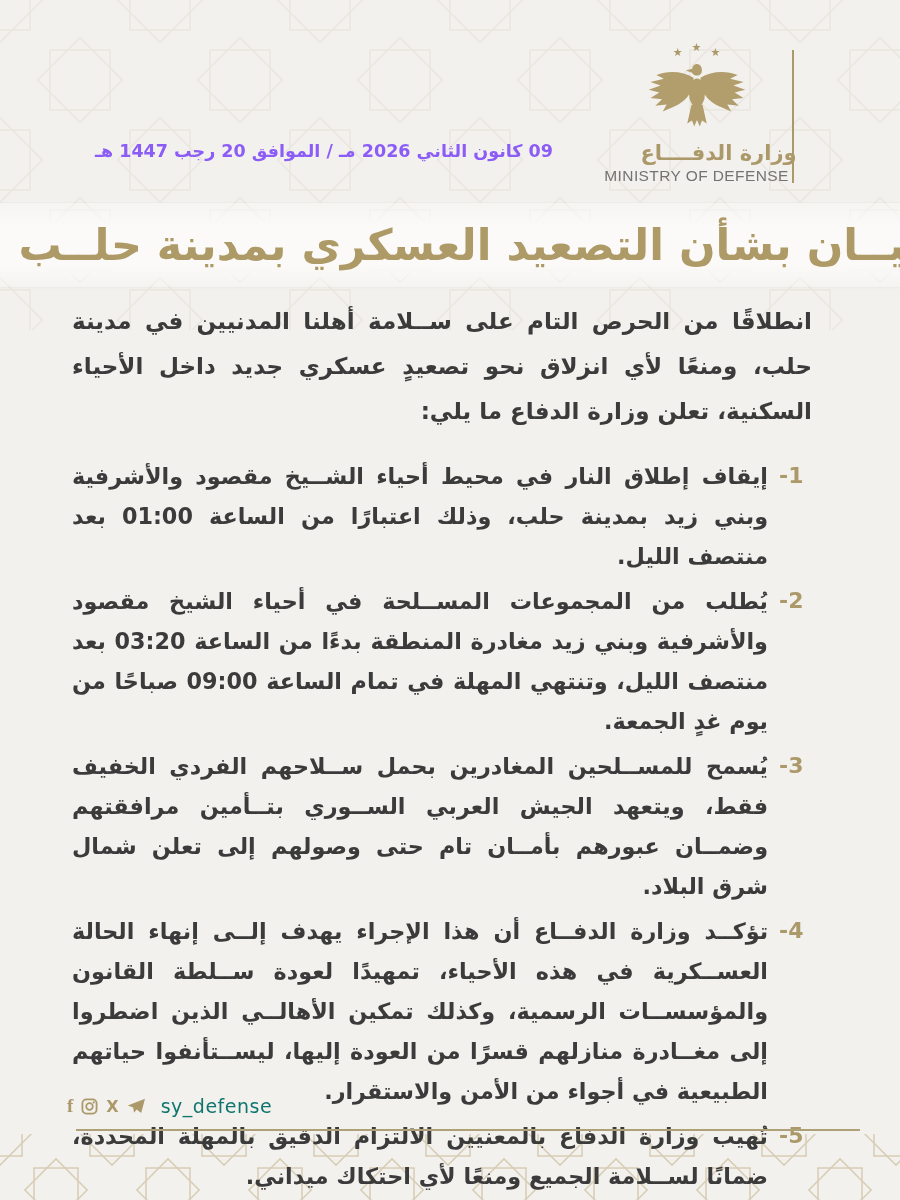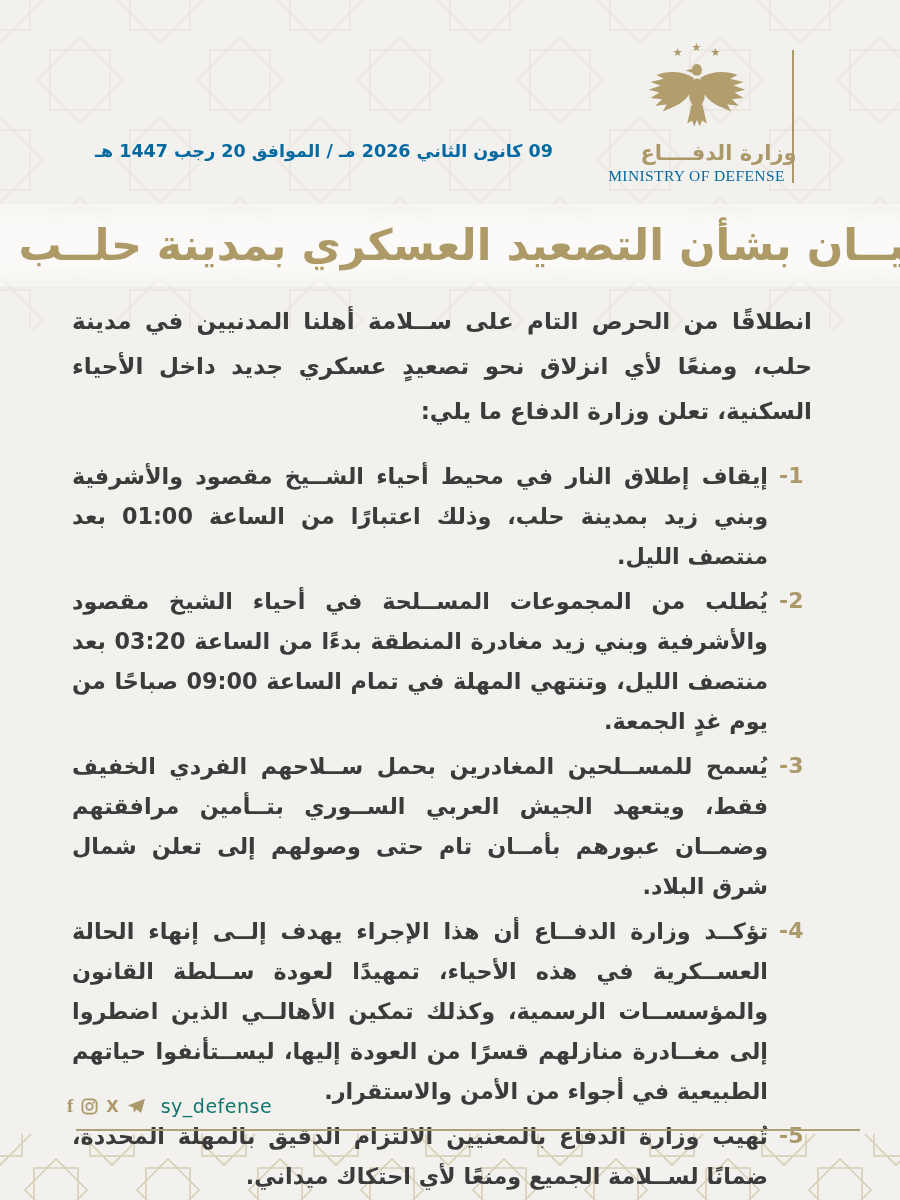--- a/index.html
+++ b/index.html
@@ -31,30 +31,30 @@
   .logo-block{display:flex;flex-direction:column;align-items:center;width:158px;}
   .emblem-stars{display:flex;align-items:flex-end;gap:9px;color:var(--gold);
     font-size:11px;line-height:10px;height:14px;}
   .emblem-stars .mid{transform:translateY(-5px);}
   .eagle{margin-top:1px;}
   .ministry-ar{
     color:var(--gold);font-size:21px;font-weight:700;line-height:24px;margin-top:4px;
     direction:rtl;white-space:nowrap;margin-left:44px;
   }
   .ministry-en{
-    color:#0369a1;font-family:Liberation Serif, serif;
+    color:#737373;font-family:Liberation Sans, sans-serif;
     font-size:15.5px;letter-spacing:.4px;margin-top:2px;white-space:nowrap;
   }
   .logo-divider{width:2.5px;background:var(--gold);margin:6px 0 2px 0;}
 
   
   .date-line{
     position:absolute;top:141px;left:95px;
     direction:rtl;unicode-bidi:plaintext;
-    color:#0369a1;font-size:17.5px;font-weight:700;white-space:nowrap;
+    color:#8b5cf6;font-size:17.5px;font-weight:700;white-space:nowrap;
   }
 
   
   .title-banner{
     position:absolute;top:203px;left:0;right:0;height:84px;
     background:linear-gradient(180deg,rgba(252,251,249,.35) 0%,#fbfaf8 28%,#fbfaf8 74%,rgba(252,251,249,.25) 100%);
     box-shadow:0 1px 2px rgba(0,0,0,.035), 0 -1px 1px rgba(0,0,0,.02);
     display:flex;align-items:center;justify-content:center;padding-left:41px;
   }
   .title-banner h1{

